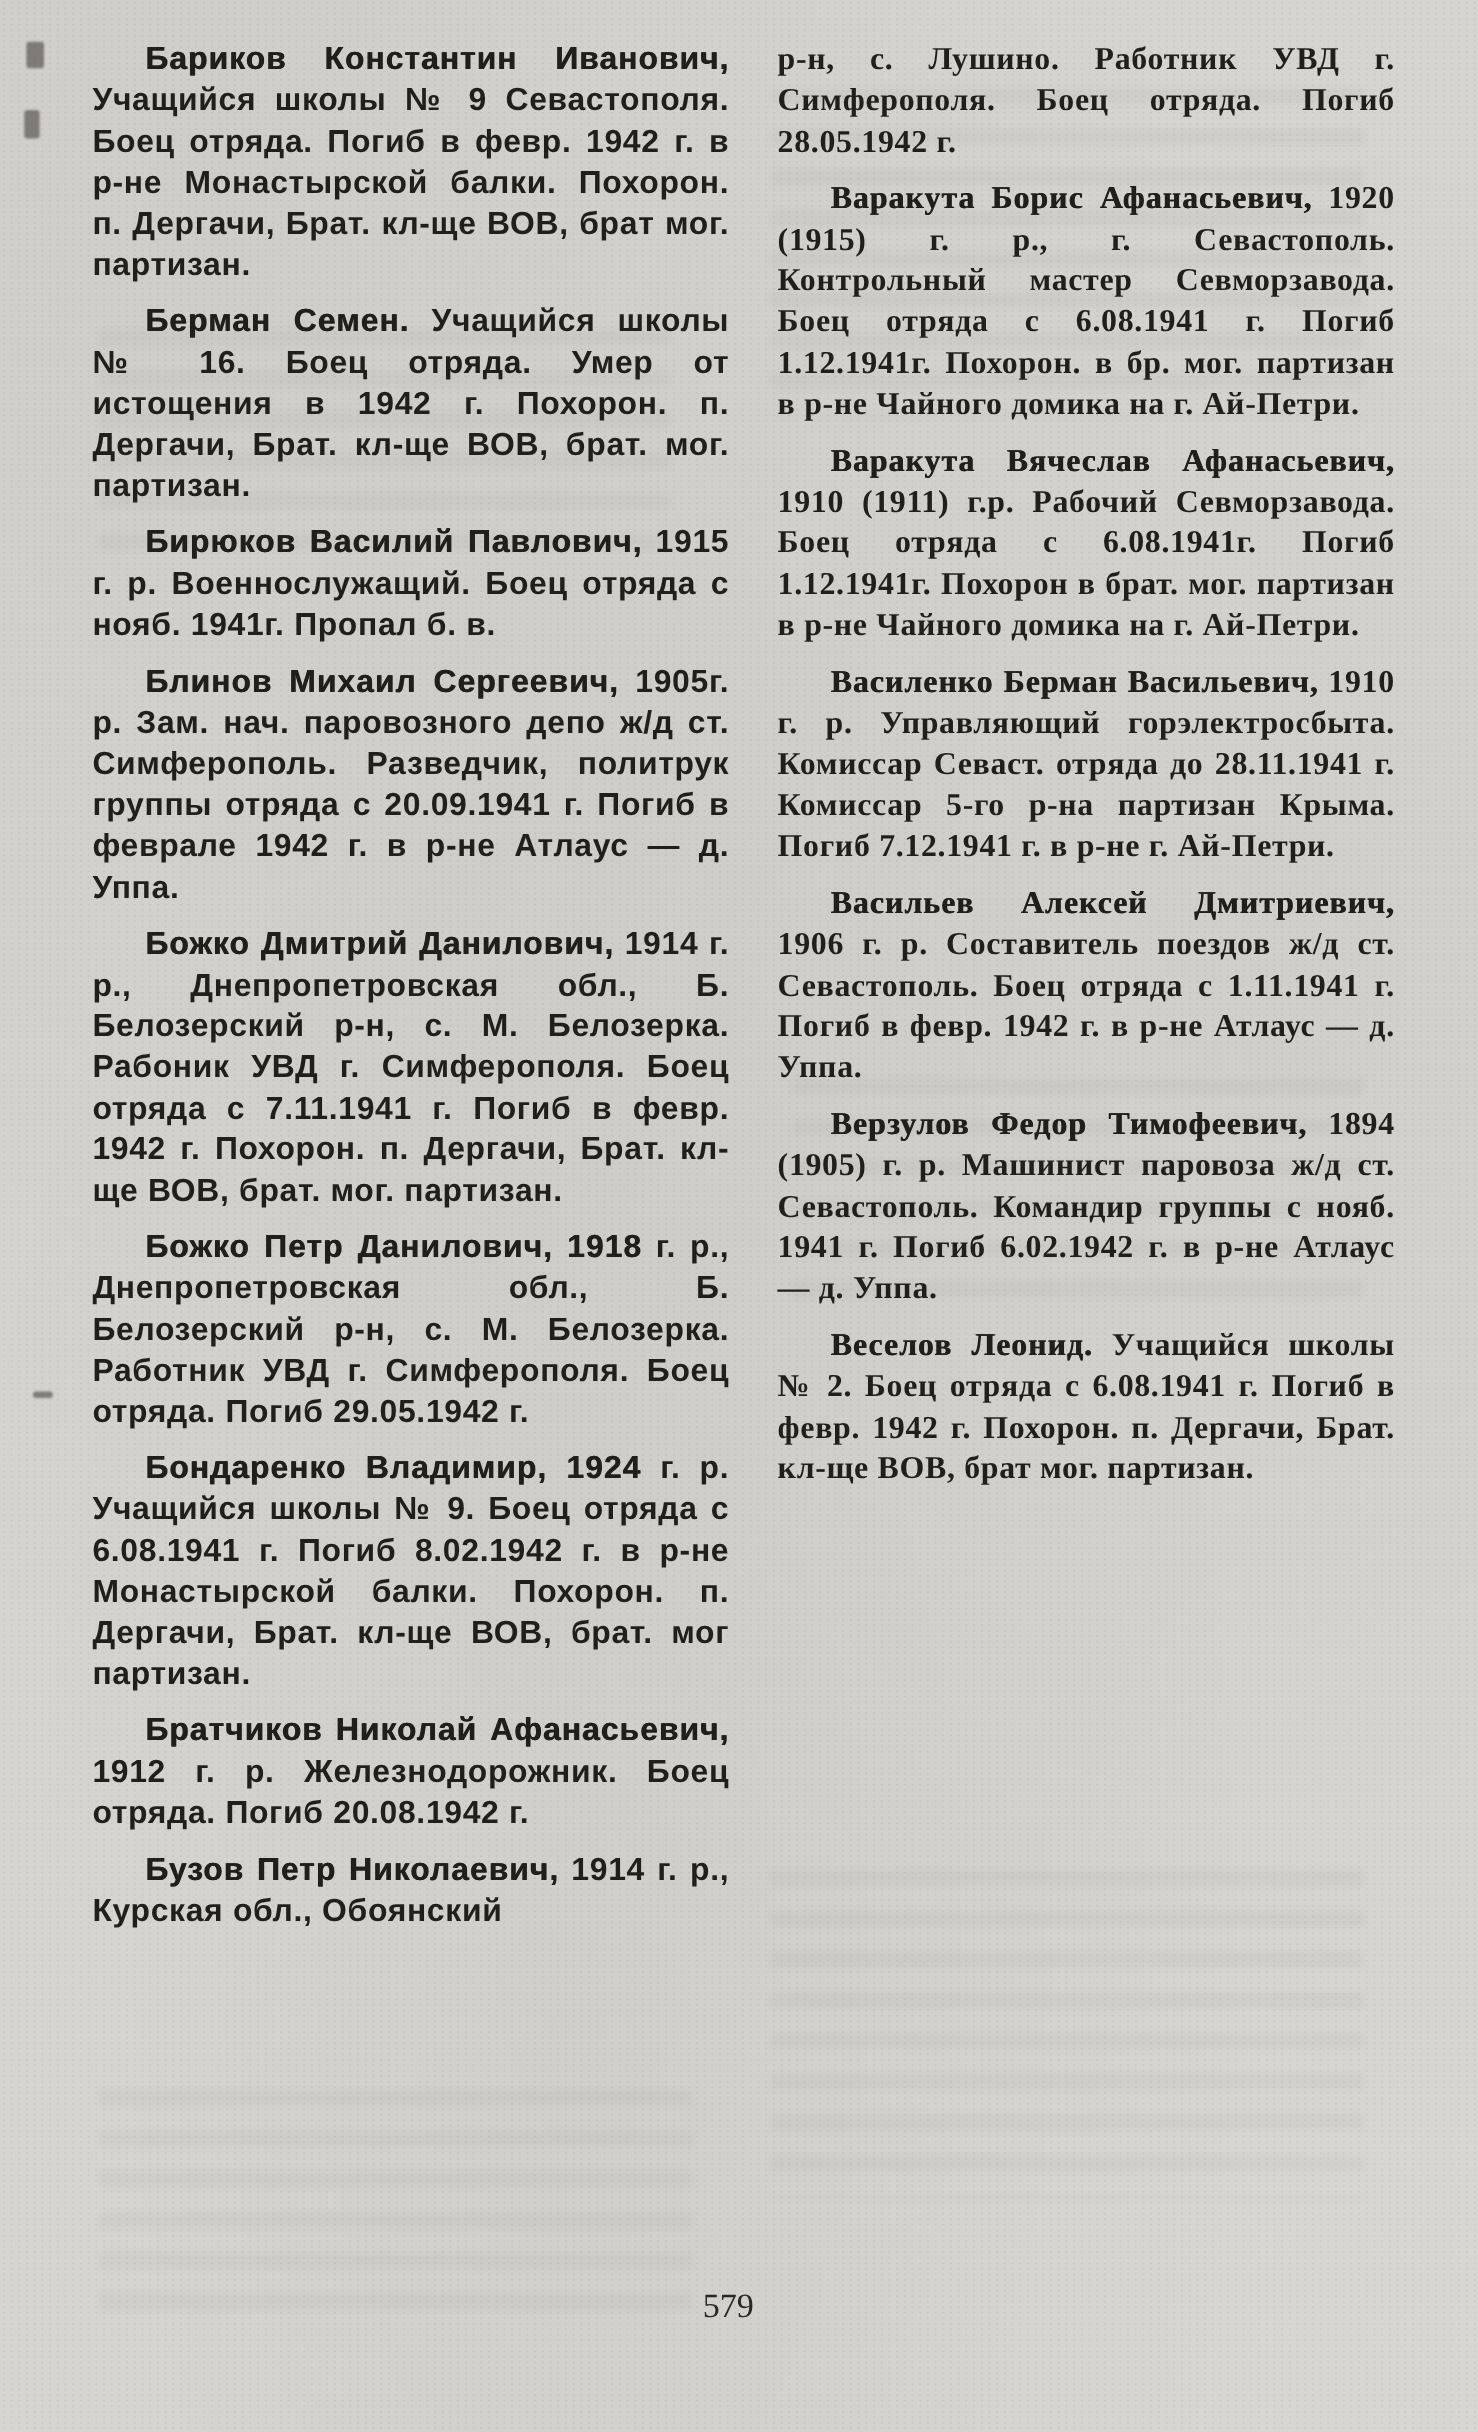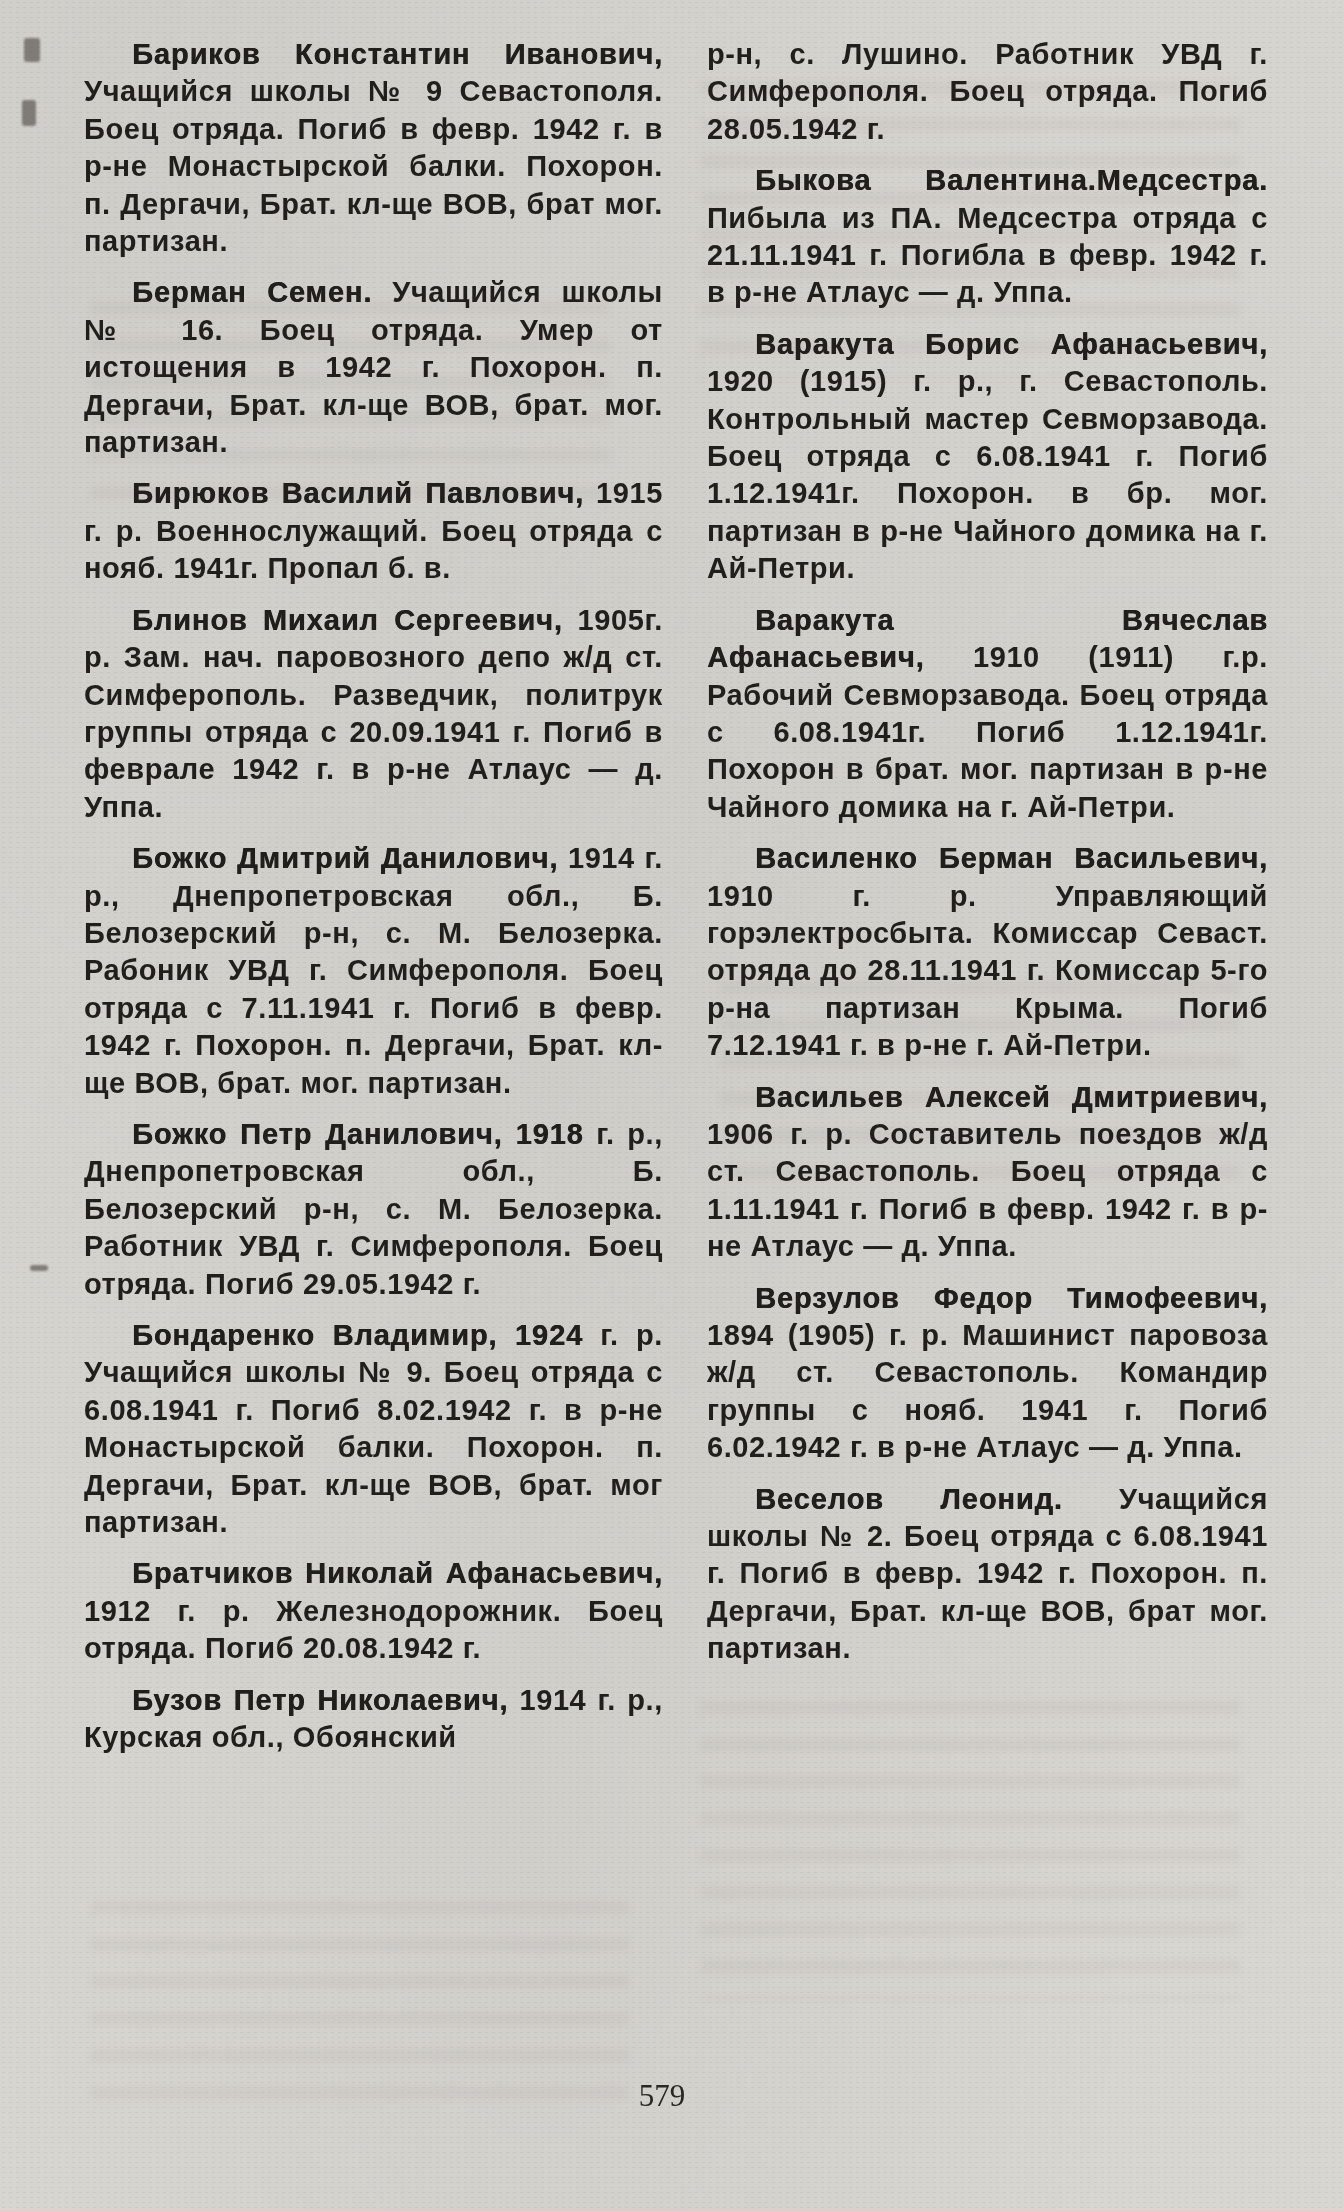--- a/index.html
+++ b/index.html
@@ -18,21 +18,21 @@
       radial-gradient(rgba(0,0,0,0.05) 1px, transparent 1.3px);
     background-size:auto, auto, auto, 7px 5px;
     color:#211f1b;
   }
   .columns {
     position:absolute; left:84px; top:36px; width:1184px;
     display:flex; gap:44px;
   }
   .col { font-weight:bold; }
   .col-left  { width:584px; }
-  .col-right { width:566px; }
+  .col-right { width:566px;font-family:Liberation Serif, serif; }
   p.entry {
     margin:0 0 14px 0;
     font-size:29px; line-height:37.4px;
     text-align:justify; text-indent:48px;
     letter-spacing:0.6px;
     hyphens:auto;
   }
   p.entry.no-indent { text-indent:0; }
   .entry-name { text-shadow:0.5px 0 0 currentColor; letter-spacing:0.9px; }
   .page-number {
@@ -105,24 +105,20 @@
         <span class="entry-name">Бузов Петр Николаевич,</span>
         <span class="entry-text">1914 г. р., Курская обл., Обоянский</span>
       </p>
     </div>
 
     <div class="col col-right">
       <p class="entry no-indent">
         <span class="entry-text">р-н, с. Лушино. Работник УВД г. Симферополя. Боец отряда. Погиб 28.05.1942 г.</span>
       </p>
       <p class="entry">
-        <span class="entry-name">Быкова Валентина.Медсестра.</span>
-        <span class="entry-text">Пибыла из ПА. Медсестра отряда с 21.11.1941 г. Погибла в февр. 1942 г. в р-не Атлаус — д. Уппа.</span>
-      </p>
-      <p class="entry">
         <span class="entry-name">Варакута Борис Афанасьевич,</span>
         <span class="entry-text">1920 (1915) г. р., г. Севастополь. Контрольный мастер Севморзавода. Боец отряда с 6.08.1941 г. Погиб 1.12.1941г. Похорон. в бр. мог. партизан в р-не Чайного домика на г. Ай-Петри.</span>
       </p>
       <p class="entry">
         <span class="entry-name">Варакута Вячеслав Афанасьевич,</span>
         <span class="entry-text">1910 (1911) г.р. Рабочий Севморзавода. Боец отряда с 6.08.1941г. Погиб 1.12.1941г. Похорон в брат. мог. партизан в р-не Чайного домика на г. Ай-Петри.</span>
       </p>
       <p class="entry">
         <span class="entry-name">Василенко Берман Васильевич,</span>
         <span class="entry-text">1910 г. р. Управляющий горэлектросбыта. Комиссар Севаст. отряда до 28.11.1941 г. Комиссар 5-го р-на партизан Крыма. Погиб 7.12.1941 г. в р-не г. Ай-Петри.</span>

